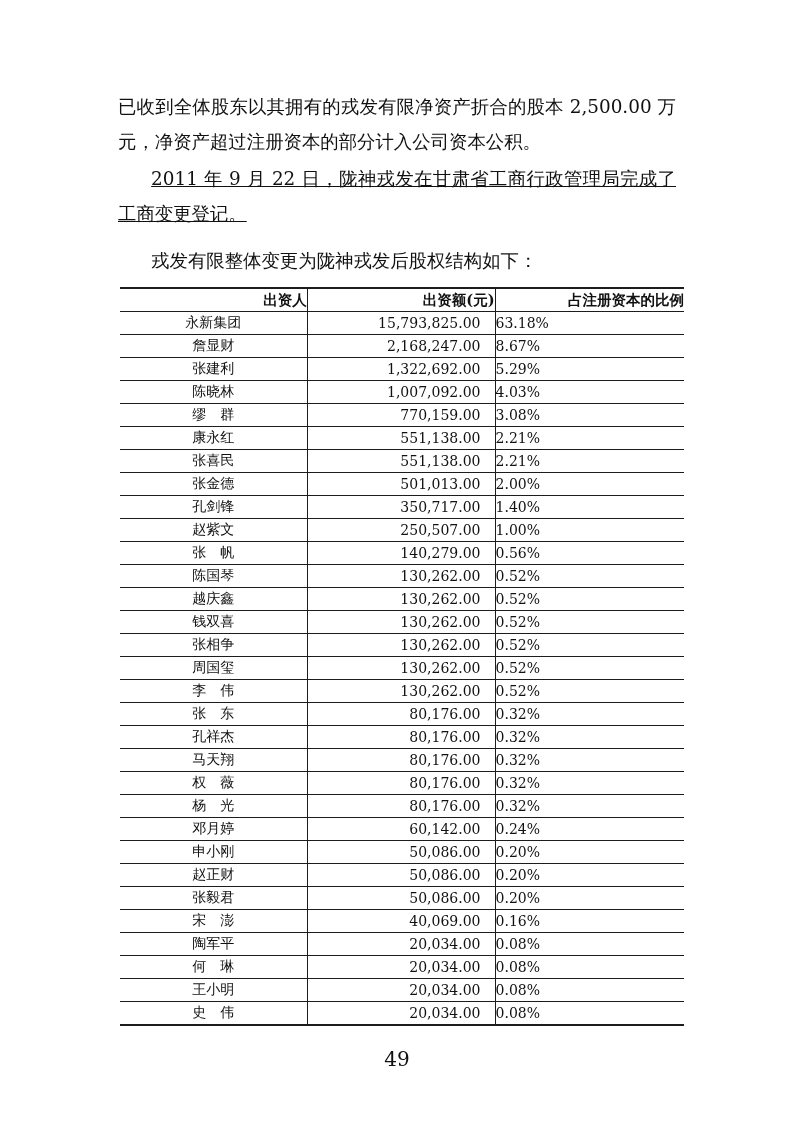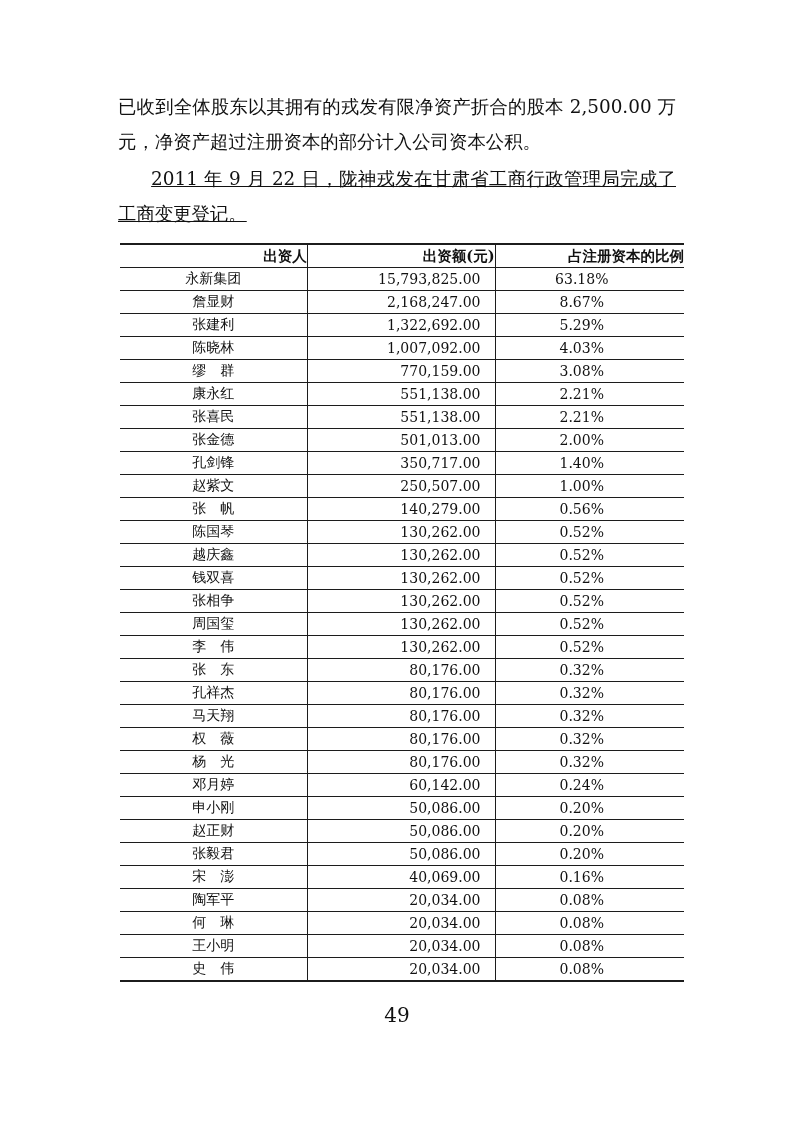--- a/index.html
+++ b/index.html
@@ -55,37 +55,38 @@
   table.equity td:nth-child(2) {
     border-right: 1.5px solid #1c1c1c;
   }
   table.equity th {
     font-weight: bold;
     font-size: 14.5px;
     text-align: right;
   }
   table.equity td:nth-child(1) { text-align: center; }
   table.equity td:nth-child(2) { text-align: right; padding-right: 14px; padding-left: 36px; }
-  table.equity td:nth-child(3) { text-align: center; padding-right: 16px; }
+  table.equity td:nth-child(3) { text-align: left; padding-right: 16px; }
   table.equity tbody tr:last-child td { border-bottom: none; }
 
   .page-number {
     margin-top: 21px;
     text-align: center;
     font-size: 20px;
     color: #111111;
   }
 </style>
 </head>
 <body>
 
 <div class="page">
 
   <p class="para p1">已收到全体股东以其拥有的戎发有限净资产折合的股本 2,500.00 万元，净资产超过注册资本的部分计入公司资本公积。</p>
   <p class="para p2">2011 年 9 月 22 日，陇神戎发在甘肃省工商行政管理局完成了工商变更登记。</p>
+  <p class="para p3">戎发有限整体变更为陇神戎发后股权结构如下：</p>
 
   <table class="equity">
     <colgroup>
       <col class="c1">
         <col class="c2">
         <col class="c3">
     </colgroup>
     <thead>
       <tr>
         <th>出资人</th>

